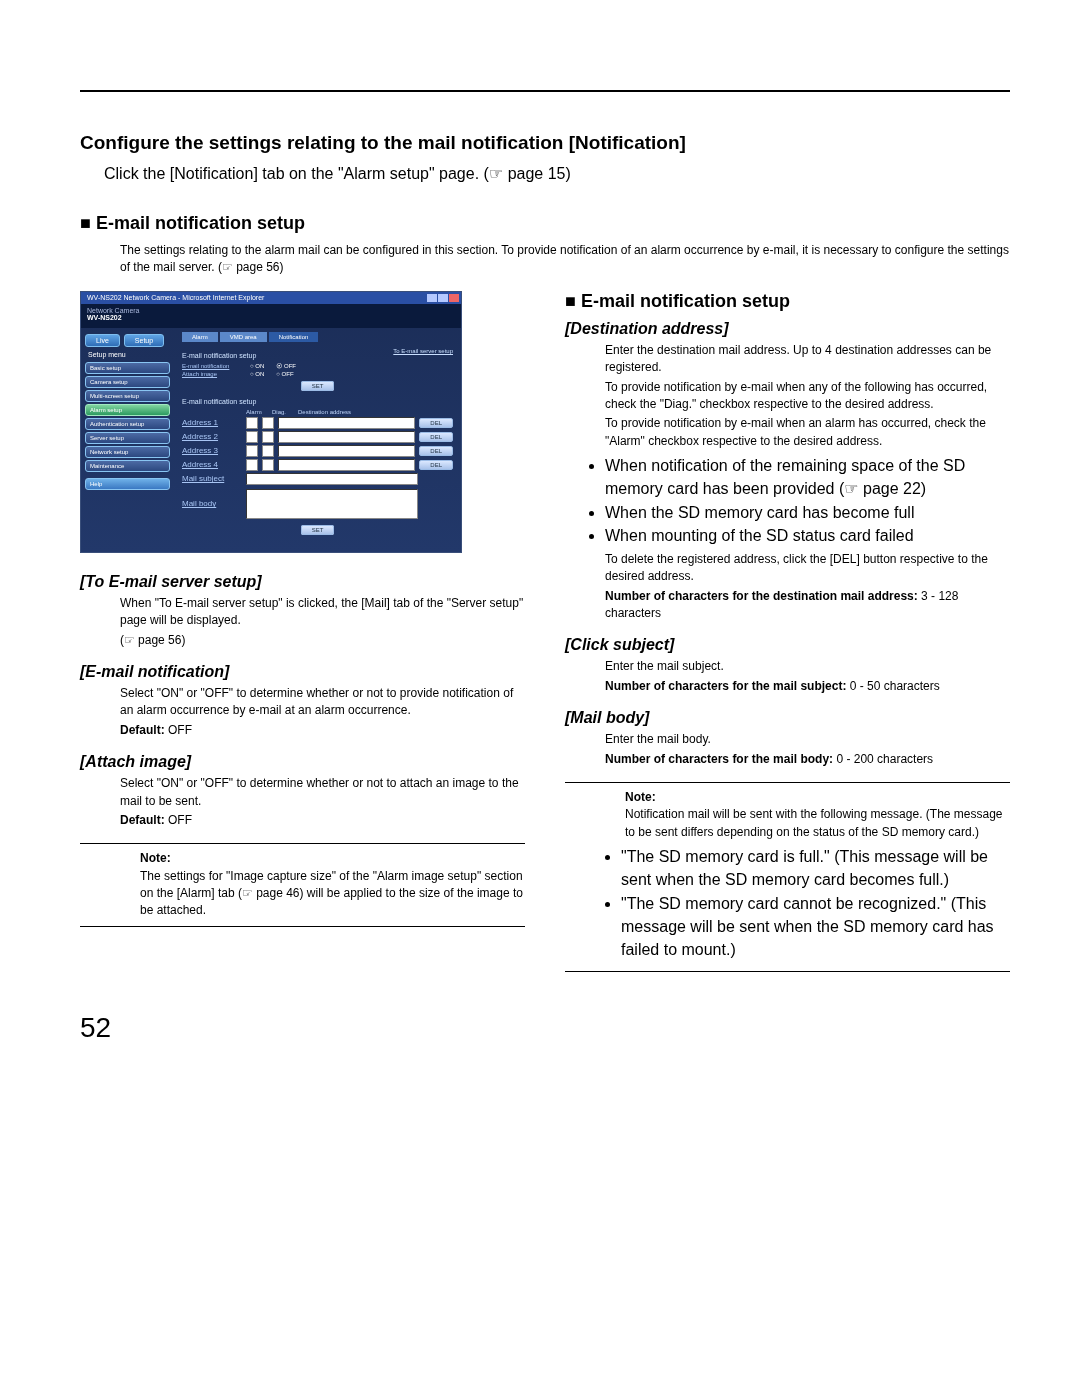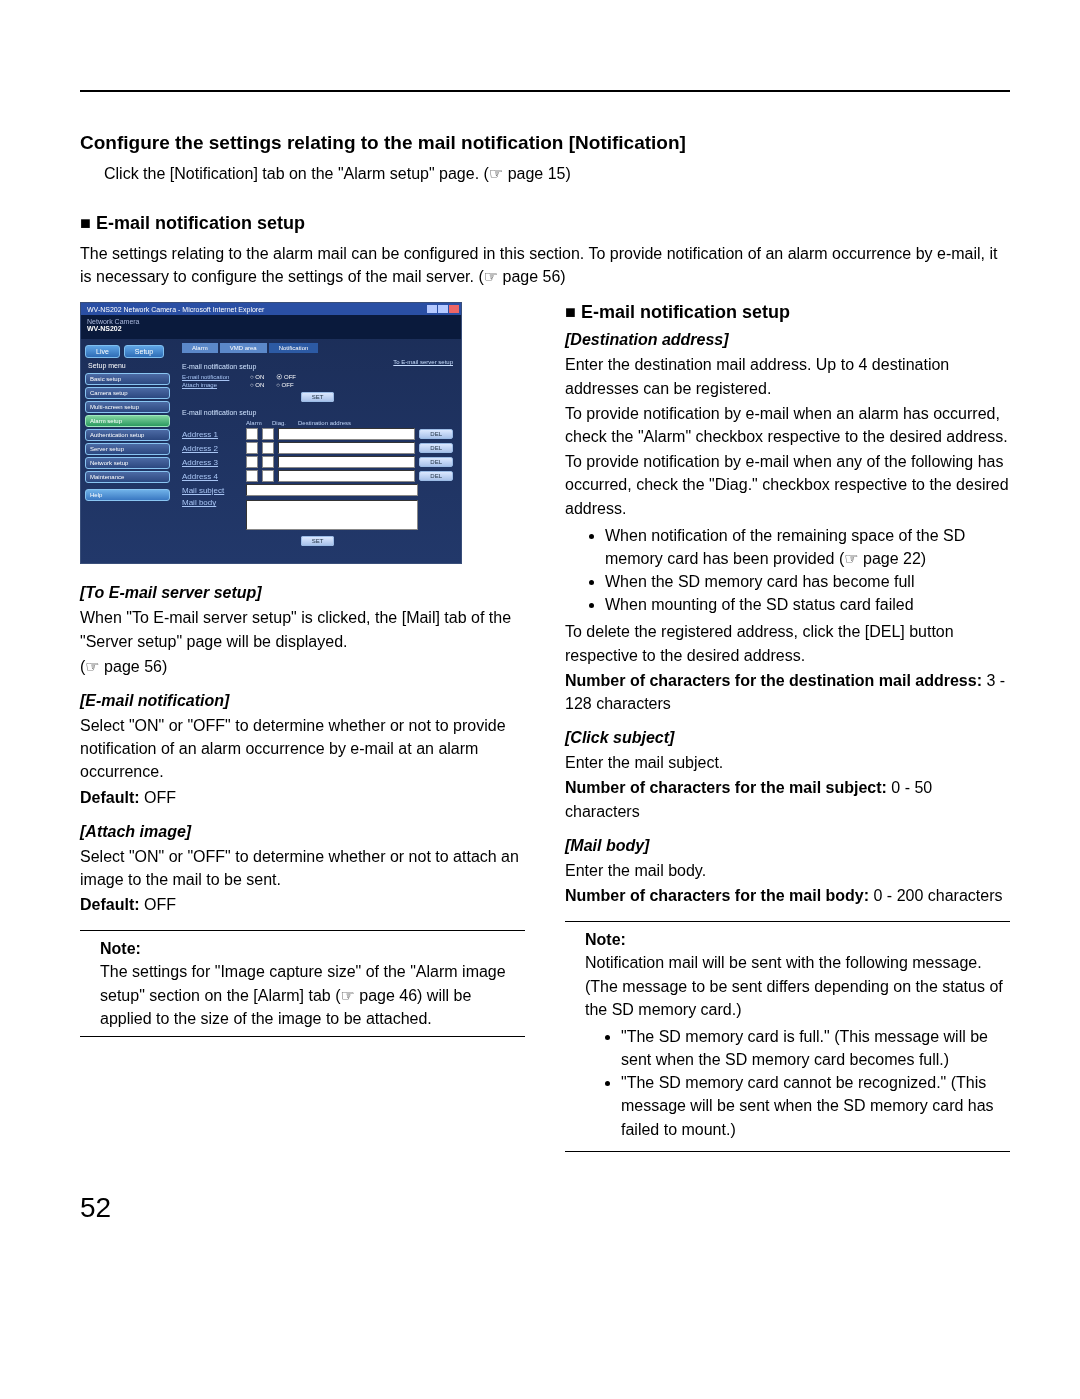--- a/index.html
+++ b/index.html
@@ -30,23 +30,24 @@
     }
     .subhead {
       font-size: 18px;
       font-weight: bold;
       margin: 0 0 8px 0;
     }
     .subhead-sq::before {
       content: "■ ";
     }
     .bodytxt {
-      font-size: 16px;
+      font-size: 12px;
       line-height: 1.45;
       margin-bottom: 14px;
+      margin-left: 40px;
     }
     .two-col {
       display: flex;
       gap: 40px;
       margin-top: 10px;
     }
     .col {
       flex: 1;
       min-width: 0;
     }
@@ -278,21 +279,21 @@
                 <span class="ss-row-lbl">Address 4</span>
                 <div class="ss-ck"></div>
                 <div class="ss-ck"></div>
                 <div class="ss-input"></div>
                 <span class="ss-btn-mini">DEL</span>
               </div>
             <div class="ss-trow">
                 <span class="ss-row-lbl">Mail subject</span>
                 <div class="ss-input" style="flex:0 0 170px;"></div>
               </div>
-            <div class="ss-trow" style="align-items:flex-start;">
+            <div class="ss-trow" style="align-items:center;">
                 <span class="ss-row-lbl">Mail body</span>
                 <div class="ss-textarea"></div>
               </div>
             <div class="ss-center"><span class="ss-btn-mini">SET</span></div>
           </div>
         </div>
       </div>
 
       <div class="sec-label">[To E-mail server setup]</div>
       <div class="bodytxt" style="margin-bottom:2px;">When "To E-mail server setup" is clicked, the [Mail] tab of the "Server setup" page will be displayed.</div>
@@ -313,22 +314,22 @@
         <div class="bodytxt indent" style="margin-bottom:0;">The settings for "Image capture size" of the "Alarm image setup" section on the [Alarm] tab (☞ page 46) will be applied to the size of the image to be attached.</div>
       </div>
 
     </div>
 
     <div class="col">
       <div class="subhead subhead-sq">E-mail notification setup</div>
 
       <div class="sec-label">[Destination address]</div>
       <div class="bodytxt" style="margin-bottom:2px;">Enter the destination mail address. Up to 4 destination addresses can be registered.</div>
+      <div class="bodytxt" style="margin-bottom:2px;">To provide notification by e-mail when any of the following has occurred, check the "Diag." checkbox respective to the desired address.</div>
       <div class="bodytxt" style="margin-bottom:2px;">To provide notification by e-mail when an alarm has occurred, check the "Alarm" checkbox respective to the desired address.</div>
-      <div class="bodytxt" style="margin-bottom:2px;">To provide notification by e-mail when any of the following has occurred, check the "Diag." checkbox respective to the desired address.</div>
       <ul class="bullets">
         <li>When notification of the remaining space of the SD memory card has been provided (☞ page 22)</li>
         <li>When the SD memory card has become full</li>
         <li>When mounting of the SD status card failed</li>
       </ul>
       <div class="bodytxt" style="margin-bottom:2px;">To delete the registered address, click the [DEL] button respective to the desired address.</div>
       <div class="bodytxt">
         <span class="bold">Number of characters for the destination mail address:</span><span> 3 - 128 characters</span>
       </div>
 

